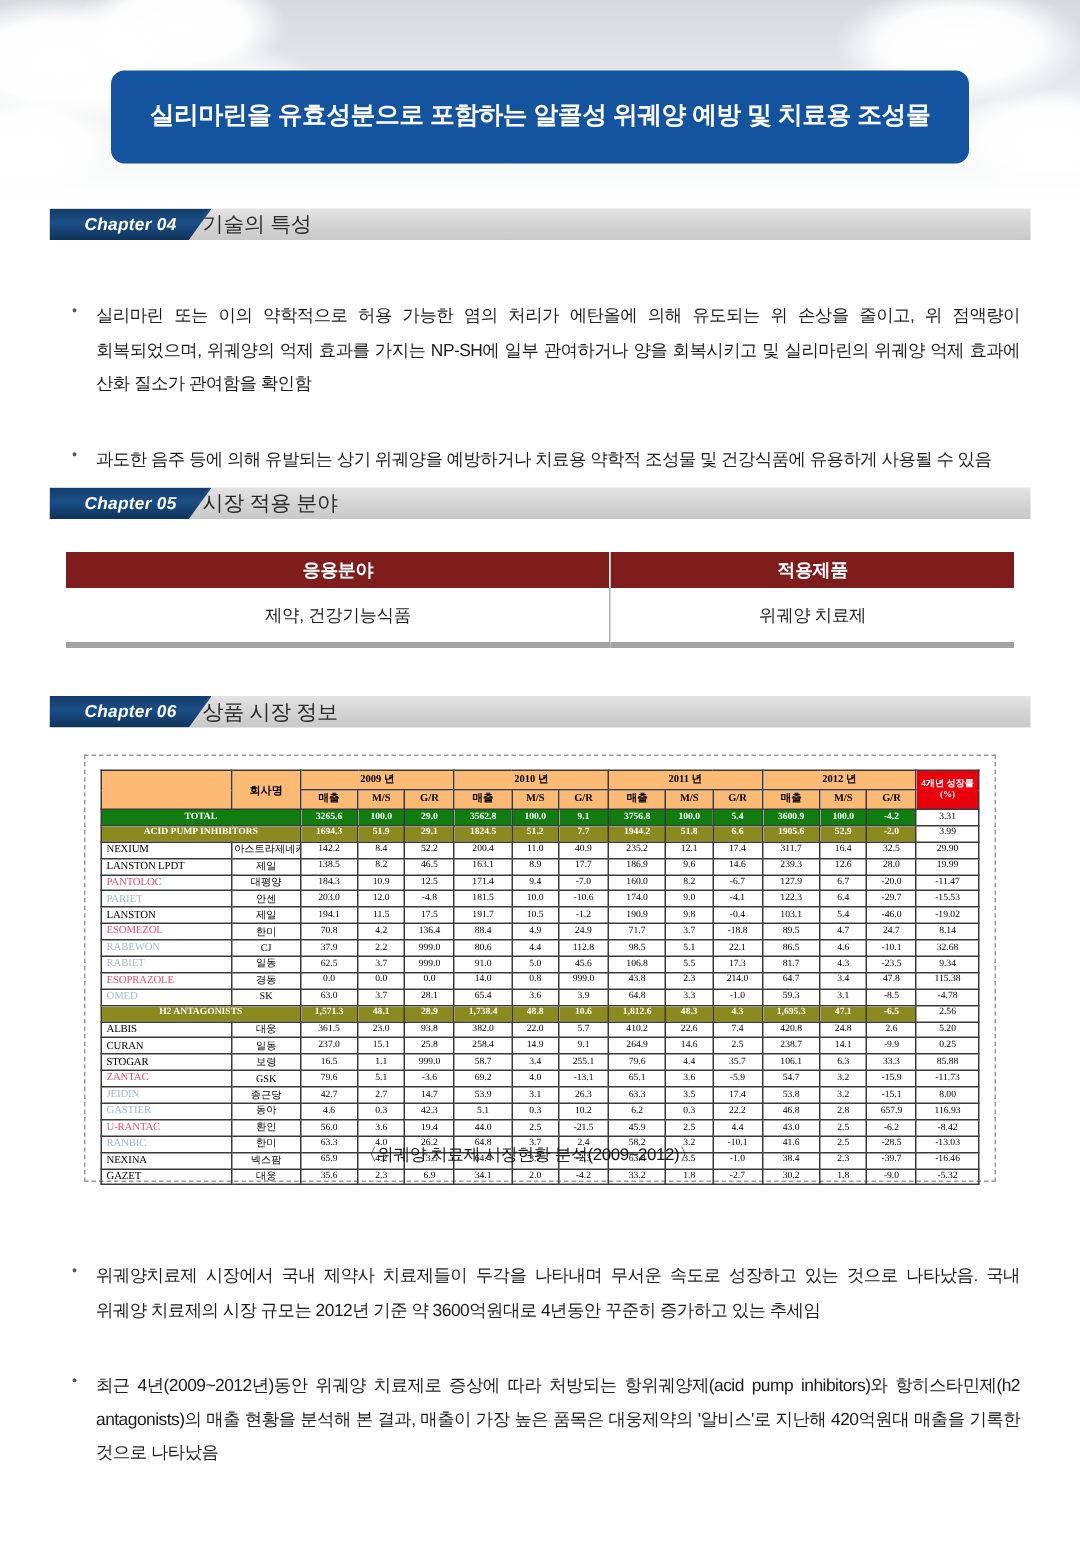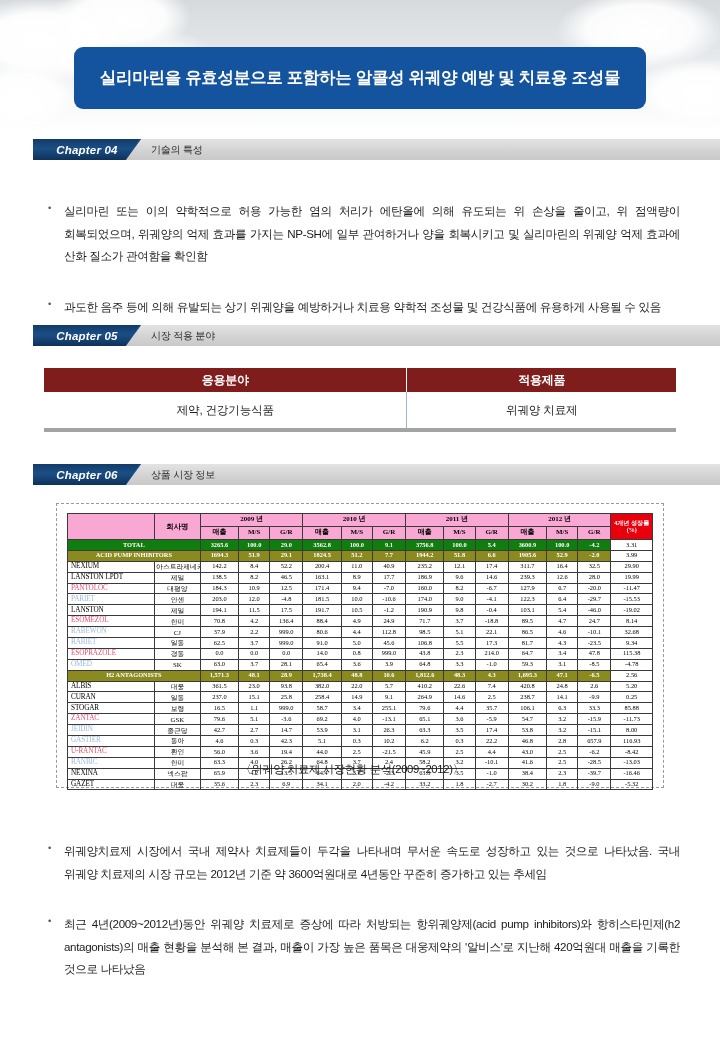--- a/index.html
+++ b/index.html
@@ -48,40 +48,39 @@
     text-align: center;
     font-size: 16.5px; font-weight: bold; line-height: 1.45;
     letter-spacing: -0.3px;
     padding: 0 14px; box-sizing: border-box;
   }
 
   
   .chapter-bar {
     position: absolute; left: 33px; width: 654px; height: 21px;
     background: linear-gradient(180deg,#e3e3e3 0%, #d3d3d3 55%, #c9c9c9 100%);
-    padding-left: 34px;
   }
   .chapter-tag {
     position: absolute; left: 0; top: 0; width: 108px; height: 21px;
     background: linear-gradient(180deg,#123b68 0%, #1b4e86 45%, #0e3259 100%);
     color: #fff;
     font-style: italic; font-weight: bold; font-size: 11.5px;
     display: flex; align-items: center; justify-content: center;
     clip-path: polygon(0 0, 100% 0, 86% 100%, 0 100%);
     letter-spacing: .2px;
   }
   .chapter-tag:after{
     content:""; position:absolute; right:-10px; top:0; width:22px; height:21px;
     background: linear-gradient(180deg,#1a4c83 0%, #2a6ab0 50%, #14406e 100%);
     clip-path: polygon(46% 0, 100% 0, 54% 100%, 0 100%);
   }
   .chapter-title {
-    position: absolute; left: 118px; top: 0; height: 21px;
+    position: absolute; left: 102px; top: 0; height: 21px;
     display: flex; align-items: center;
-    font-size: 10px; color: #2b2b2b; letter-spacing: -0.2px;
+    font-size: 14px; color: #2b2b2b; letter-spacing: -0.2px;
   }
 
   
   .bullet-block { position: absolute; left: 44px; width: 636px; }
   .bullet {
     position: relative; padding-left: 20px;
     font-size: 11.6px; color: #1c1c1c; line-height: 1.95;
     text-align: justify; letter-spacing: -0.35px;
     word-break: keep-all;
     margin-top: 28px;
@@ -128,21 +127,21 @@
     font-size: 6.4px;
     line-height: 1.05;
     height: 9.9px;
     text-align: center;
     padding: 0 1px;
     overflow: hidden;
     white-space: nowrap;
   }
   .mkt thead th {
     font-weight: bold;
-    background: #f9a8d4;
+    background: #fdba74;
     color: #000;
   }
   .mkt .hdr-year { height: 12px; font-size: 7px; }
   .mkt .hdr-sub  { height: 12px; font-size: 7px; }
   .mkt .hdr-comp { font-size: 7.4px; }
   .mkt .hdr-cagr {
     background: #e8000d; color: #ffffff; font-size: 6.1px;
     line-height: 1.02; white-space: normal;
   }
   .mkt .c-name {

